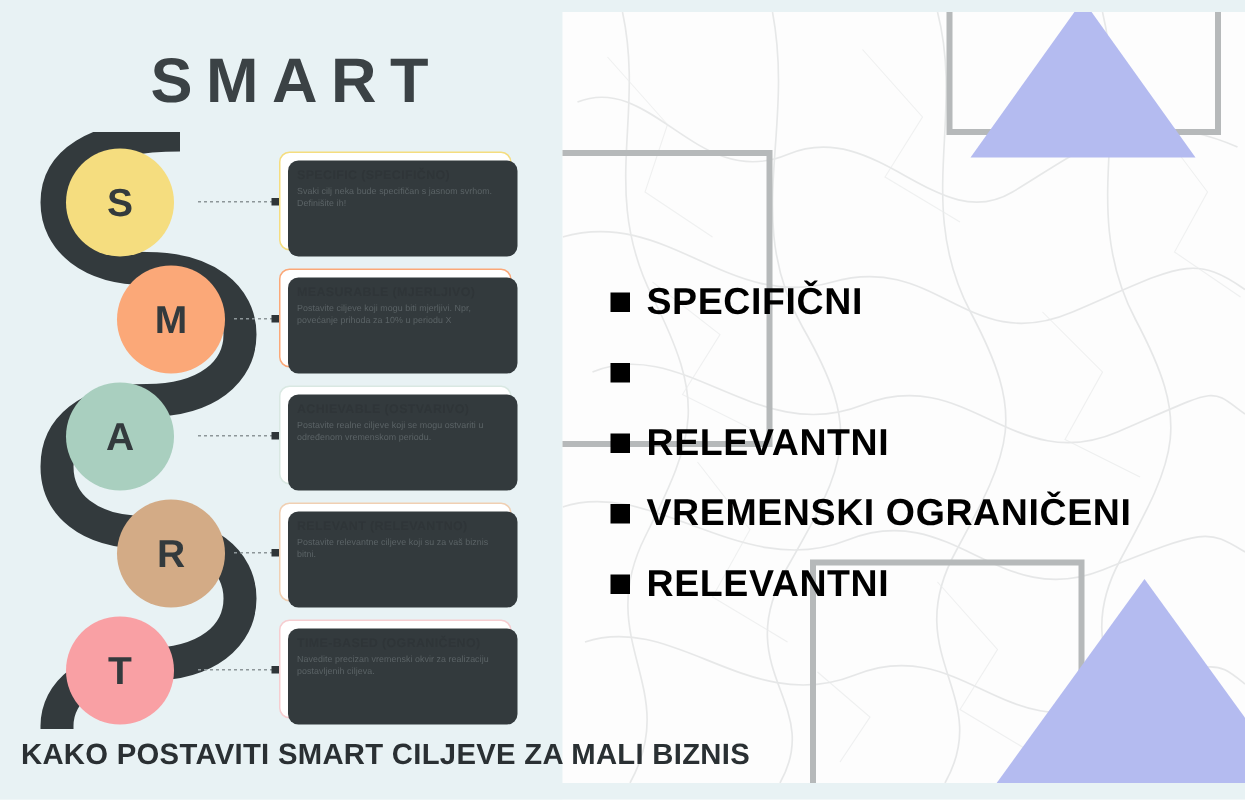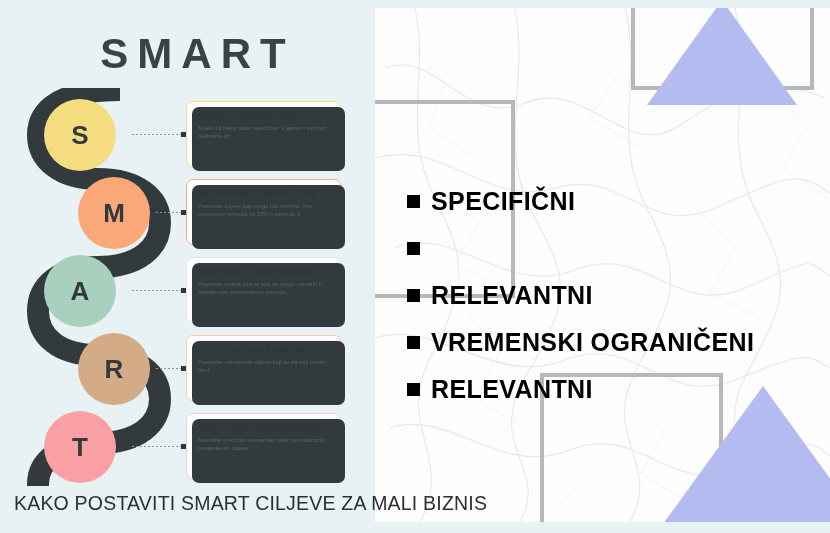--- a/index.html
+++ b/index.html
@@ -60,21 +60,21 @@
   .card-body{font-size:5.9px;color:#5b6366;line-height:8.4px;margin-top:2px;letter-spacing:.05px;}
 
   .c0{top:101px;border:1.3px solid #f5dd7f;}
   .c1{top:179px;border:1.3px solid #fba878;}
   .c2{top:257px;border:1.3px solid #d9e8e2;}
   .c3{top:335px;border:1.3px solid #f0cfb2;}
   .c4{top:413px;border:1.3px solid #f6cdd0;}
 
   .footline{
     position:absolute;left:14px;top:492px;
-    font-size:19.5px;font-weight:normal;color:#2a3033;letter-spacing:.2px;
+    font-size:19.5px;font-weight:bold;color:#2a3033;letter-spacing:.2px;
     white-space:nowrap;z-index:6;
   }
 
   
   .right-panel{
     position:absolute;left:375px;top:8px;width:455px;height:514px;
     background:#fdfdfd;overflow:hidden;
   }
   .marble{position:absolute;inset:0;opacity:.5;}
   .rect-outline{position:absolute;border:4px solid #b6b9ba;}

